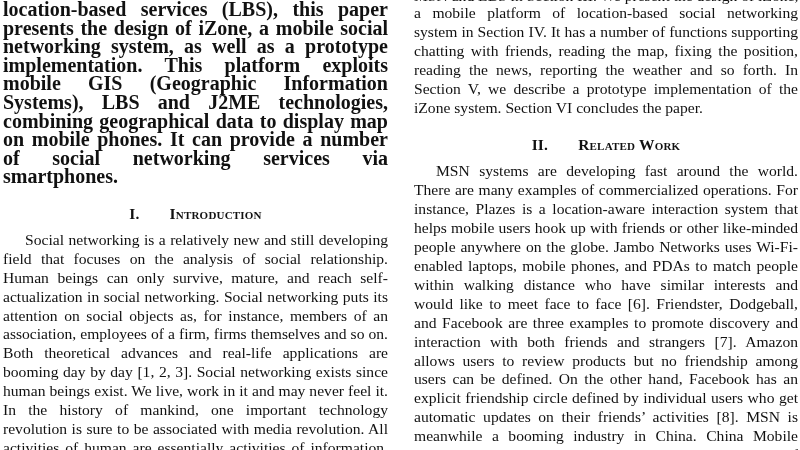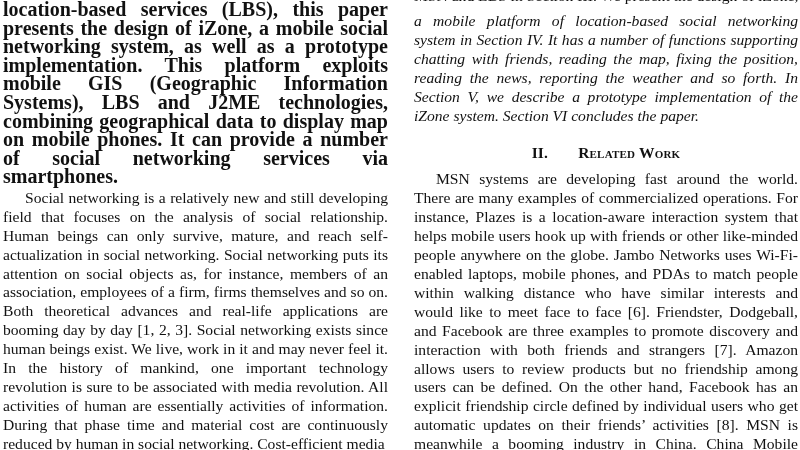--- a/index.html
+++ b/index.html
@@ -18,24 +18,27 @@
   .para { font-size:15.6px; line-height:18.9px; text-align:justify; margin:0; text-indent:22px; }
   .cont { text-indent:0; }
   .cutoff { position:absolute; top:-13px; left:0; width:384px; font-size:15.6px; line-height:18.9px;
             white-space:nowrap; overflow:hidden; }
 </style>
 </head>
 <body>
 
 <div class="col left">
   <p class="abstract">location-based services (LBS), this paper presents the design of iZone, a mobile social networking system, as well as a prototype implementation. This platform exploits mobile GIS (Geographic Information Systems), LBS and J2ME technologies, combining geographical data to display map on mobile phones. It can provide a number of social networking services via smartphones.</p>
+  <h2 class="heading" style="margin-top:19px;">
+    <span class="num">I.</span><span class="sc">Introduction</span>
+  </h2>
   <p class="para" style="margin-top:3px;">Social networking is a relatively new and still developing field that focuses on the analysis of social relationship. Human beings can only survive, mature, and reach self-actualization in social networking. Social networking puts its attention on social objects as, for instance, members of an association, employees of a firm, firms themselves and so on. Both theoretical advances and real-life applications are booming day by day [1, 2, 3]. Social networking exists since human beings exist. We live, work in it and may never feel it. In the history of mankind, one important technology revolution is sure to be associated with media revolution. All activities of human are essentially activities of information. During that phase time and material cost are continuously reduced by human in social networking. Cost-efficient media</p>
 </div>
 
 <div class="col right">
   <div class="cutoff">MSN and LBS in Section III. We present the design of iZone,</div>
-  <p class="para cont" style="margin-top:12px;font-style:italic;">a mobile platform of location-based social networking system in Section IV. It has a number of functions supporting chatting with friends, reading the map, fixing the position, reading the news, reporting the weather and so forth. In Section V, we describe a prototype implementation of the iZone system. Section VI concludes the paper.</p>
+  <p class="para cont" style="margin-top:4px;">a mobile platform of location-based social networking system in Section IV. It has a number of functions supporting chatting with friends, reading the map, fixing the position, reading the news, reporting the weather and so forth. In Section V, we describe a prototype implementation of the iZone system. Section VI concludes the paper.</p>
   <h2 class="heading" style="margin-top:19px;">
     <span class="num">II.</span><span class="sc">Related Work</span>
   </h2>
   <p class="para" style="margin-top:3px;"><span>MSN systems are developing fast around the world. There are many examples of commercialized operations. For instance, Plazes is a location-aware interaction system that helps mobile users hook up with friends or other like-minded people anywhere on the globe. Jambo Networks uses Wi-Fi-enabled laptops, mobile phones, and PDAs to match people within walking distance who have similar interests and would like to meet face to face [6]. Friendster, Dodgeball, and Facebook are three examples to promote discovery and interaction with both friends and strangers [7]. Amazon allows users to review products but no friendship among users can be defined. On the other hand, Facebook has an explicit friendship circle defined by individual users who get automatic updates on their friends’ activities [8]. MSN is meanwhile a booming industry in China. China Mobile launched </span><em>Making Friends in Fetion</em><span>, which led the trend of mobile social networking in China [9].</span></p>
 
 </div>
 
 </body></html>

